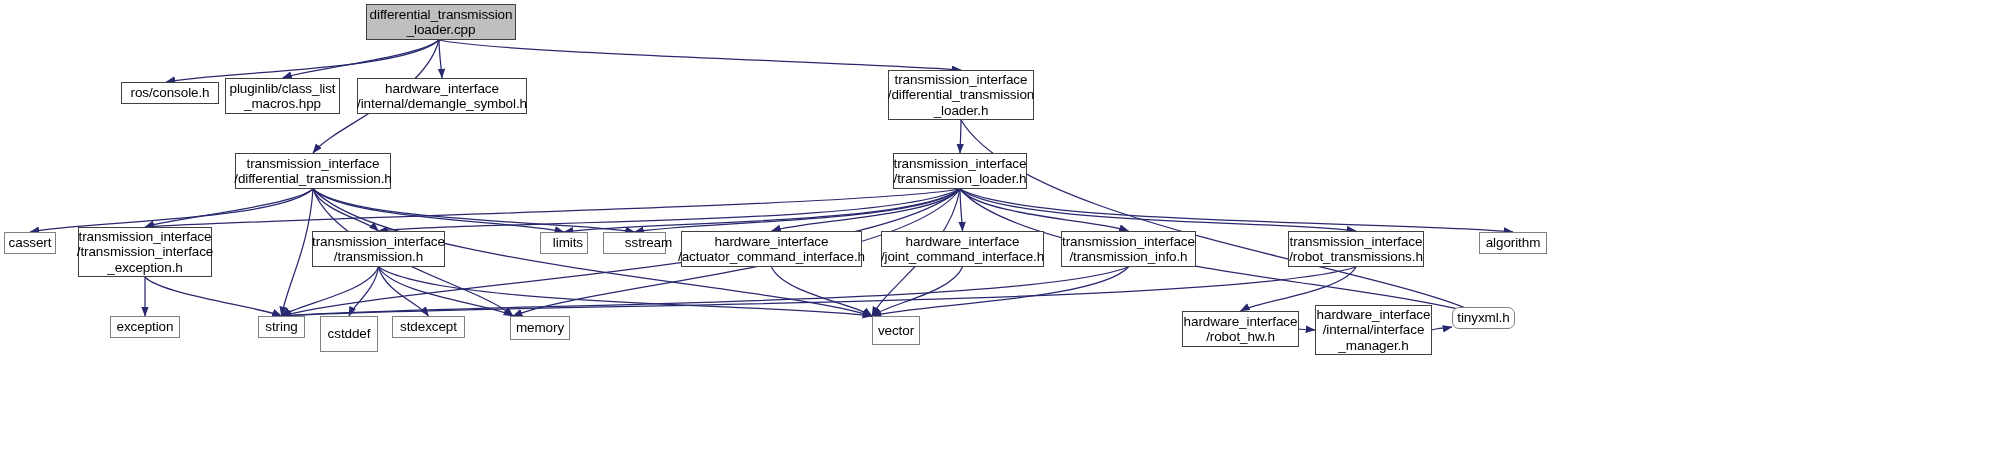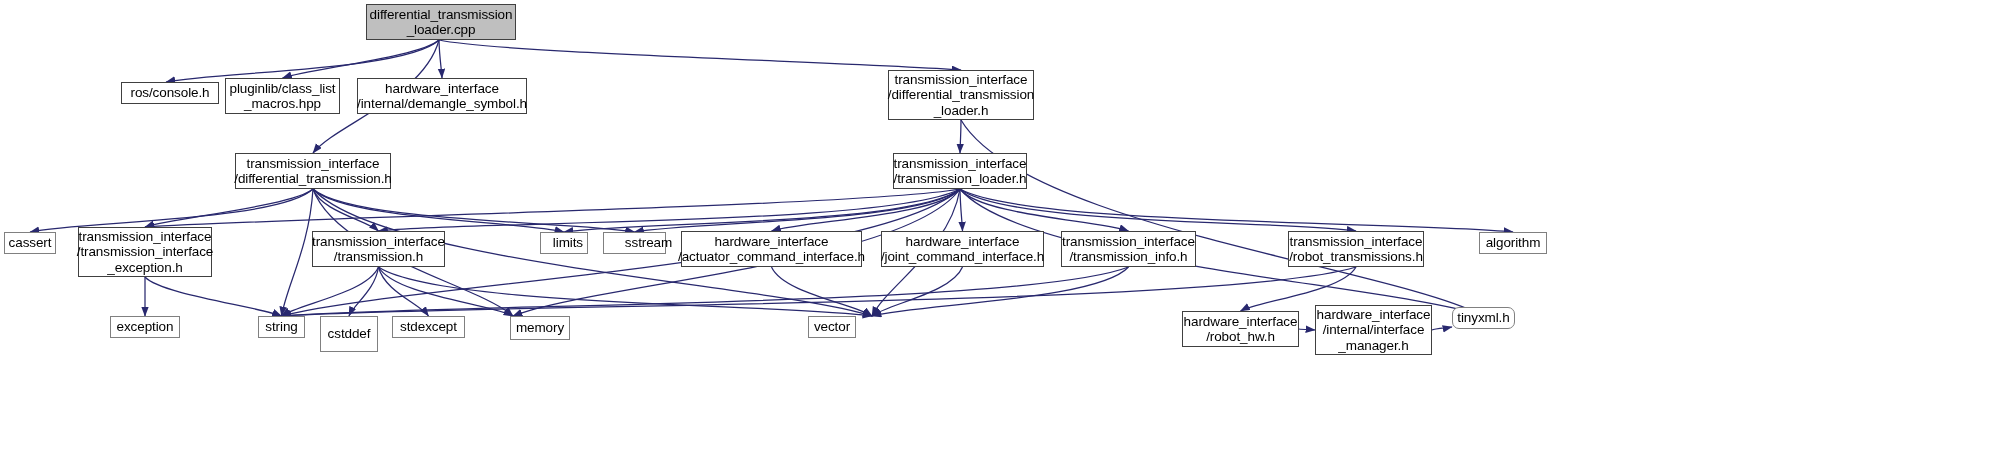--- a/index.html
+++ b/index.html
@@ -138,21 +138,21 @@
       <div class="node strong" style="left: 1061px; top: 231px; width: 135px; height: 36px;"><span>transmission_interface
 /transmission_info.h</span></div>
       <div class="node strong" style="left: 1288px; top: 231px; width: 136px; height: 36px;"><span>transmission_interface
 /robot_transmissions.h</span></div>
       <div class="node " style="left: 1479px; top: 232px; width: 68px; height: 22px;"><span>algorithm</span></div>
       <div class="node " style="left: 110px; top: 316px; width: 70px; height: 22px;"><span>exception</span></div>
       <div class="node " style="left: 258px; top: 316px; width: 47px; height: 22px;"><span>string</span></div>
       <div class="node " style="left: 320px; top: 316px; width: 58px; height: 36px;"><span>cstddef</span></div>
       <div class="node " style="left: 392px; top: 316px; width: 73px; height: 22px;"><span>stdexcept</span></div>
       <div class="node " style="left: 510px; top: 316px; width: 60px; height: 24px;"><span>memory</span></div>
-      <div class="node " style="left: 808px; top: 316px; width: 48px; height: 22px;"><span>vector</span></div>
+      <div class="node " style="left: 872px; top: 316px; width: 48px; height: 29px;"><span>vector</span></div>
       <div class="node strong" style="left: 1182px; top: 311px; width: 117px; height: 36px;"><span>hardware_interface
 /robot_hw.h</span></div>
       <div class="node strong" style="left: 1315px; top: 305px; width: 117px; height: 50px;"><span>hardware_interface
 /internal/interface
 _manager.h</span></div>
       <div class="node " style="left: 1452px; top: 307px; width: 63px; height: 22px; border-radius: 7px;"><span>tinyxml.h</span></div>
     </div>
 </div>
 
 </body></html>

